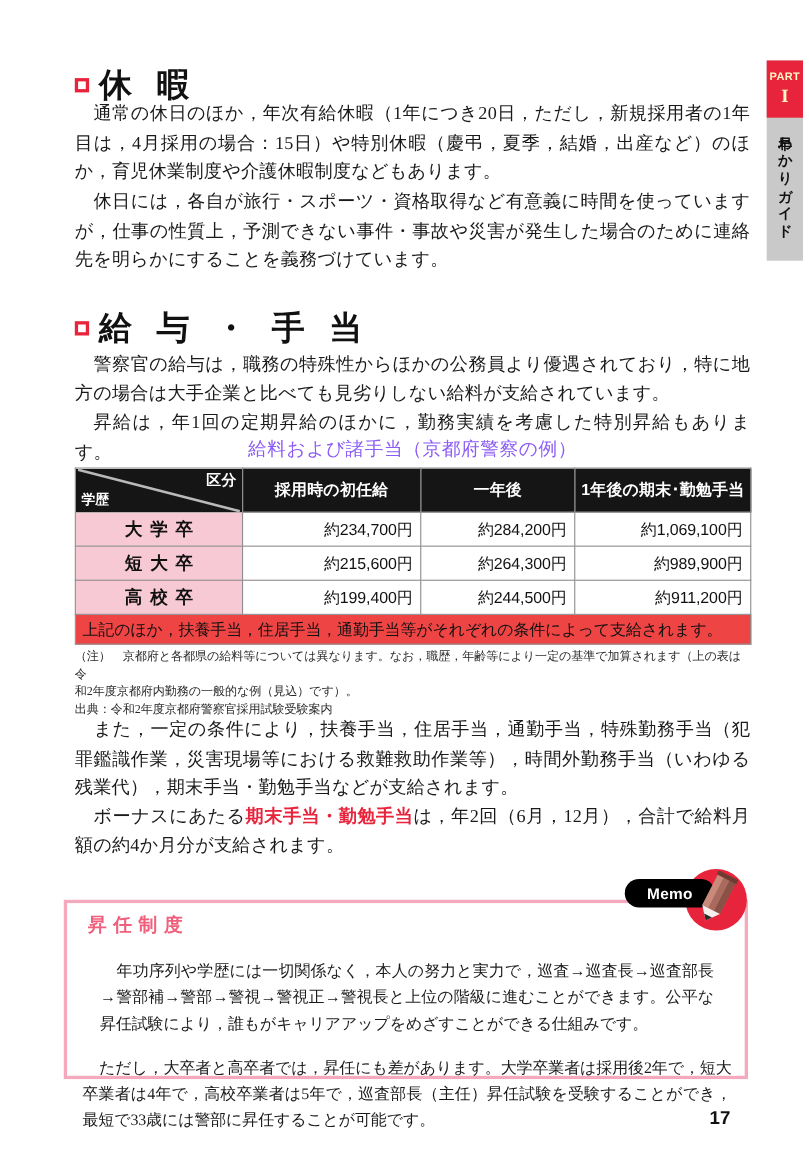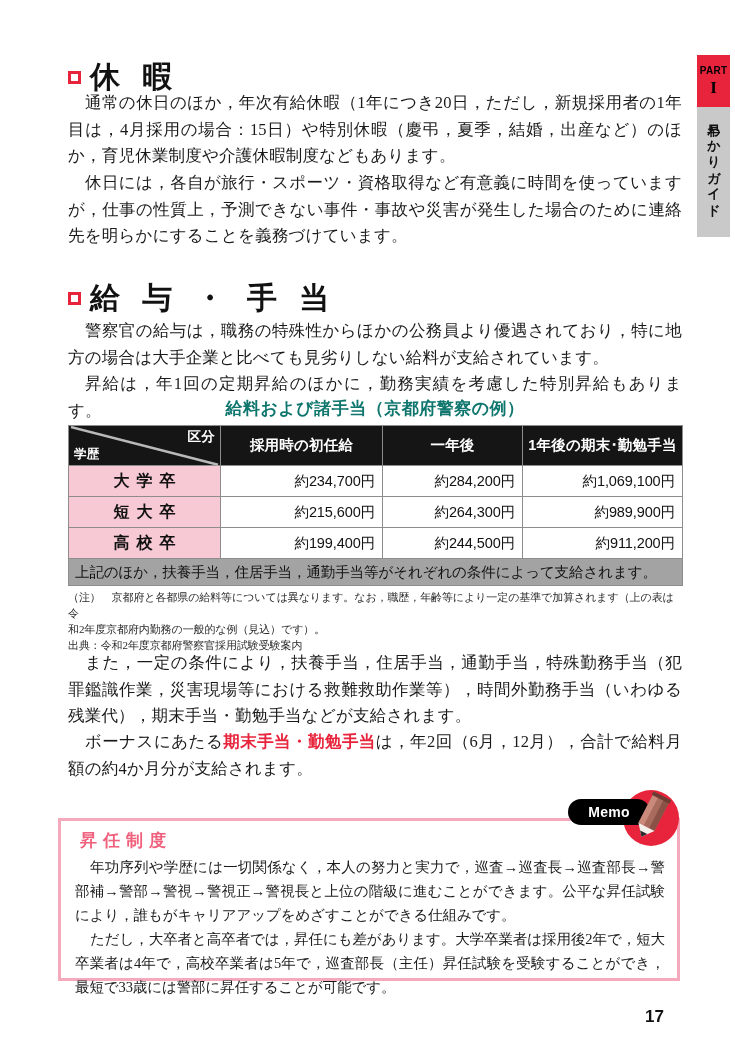--- a/index.html
+++ b/index.html
@@ -30,21 +30,21 @@
     height: 182px;
     background: #c9c9c9;
     display: flex;
     flex-direction: column;
     align-items: center;
   }
   #part-tab .part-box {
     width: 33px;
     height: 52px;
     background: #e8243c;
-    color: #000000;
+    color: #fef9c3;
     display: flex;
     flex-direction: column;
     align-items: center;
     justify-content: center;
     font-family: "Liberation Sans", sans-serif;
     font-weight: bold;
     line-height: 1;
   }
   #part-tab .part-word {
     font-size: 10px;
@@ -104,23 +104,23 @@
   .hl-red { color: #e8243c; font-weight: bold; }
 
   
   #table-caption {
     position: absolute;
     left: 68px;
     top: 397px;
     width: 614px;
     text-align: center;
     font-family: "Liberation Sans", sans-serif;
-    font-weight: bold;
+    font-weight: normal;
     font-size: 17px;
-    color: #0f766e;
+    color: #8b5cf6;
     letter-spacing: 0.5px;
   }
 
   
   #salary-table {
     position: absolute;
     left: 68px;
     top: 425px;
     width: 614px;
     border-collapse: collapse;
@@ -183,21 +183,21 @@
     color: #111;
   }
   #salary-table tbody td.num {
     text-align: right;
     padding-right: 7px;
     font-size: 14.5px;
     letter-spacing: -0.1px;
   }
   #salary-table tfoot td {
     height: 27px;
-    background: #a3a3a3;
+    background: #ef4444;
     font-family: "Liberation Serif", serif;
     font-size: 14.5px;
     padding-left: 6px;
     color: #111;
     letter-spacing: -0.1px;
   }
 
   
   #table-note {
     position: absolute;
@@ -415,21 +415,21 @@
         <rect x="15" y="2" width="20" height="4" fill="#6e3c33"></rect>
         <polygon points="16,37 34,37 25,48" fill="#f3f1ec"></polygon>
         <polygon points="21,43 29,43 25,48" fill="#2b2b2b"></polygon>
       </g>
     </svg>
   </div>
 
   <div id="memo-title">昇任制度</div>
 
   <div id="memo-body">
-    <p style="margin:0;">
+    <p style="margin:16px;">
       <span class="indent">年功序列や学歴には一切関係なく，本人の努力と実力で，巡査→巡査長→巡査部長→警部補→警部→警視→警視正→警視長と上位の階級に進むことができます。公平な昇任試験により，誰もがキャリアアップをめざすことができる仕組みです。</span>
     </p>
     <p style="margin:0;">
       <span class="indent">ただし，大卒者と高卒者では，昇任にも差があります。大学卒業者は採用後2年で，短大卒業者は4年で，高校卒業者は5年で，巡査部長（主任）昇任試験を受験することができ，最短で33歳には警部に昇任することが可能です。</span>
     </p>
   </div>
 
   <div id="page-number">17</div>
 
 </div>

